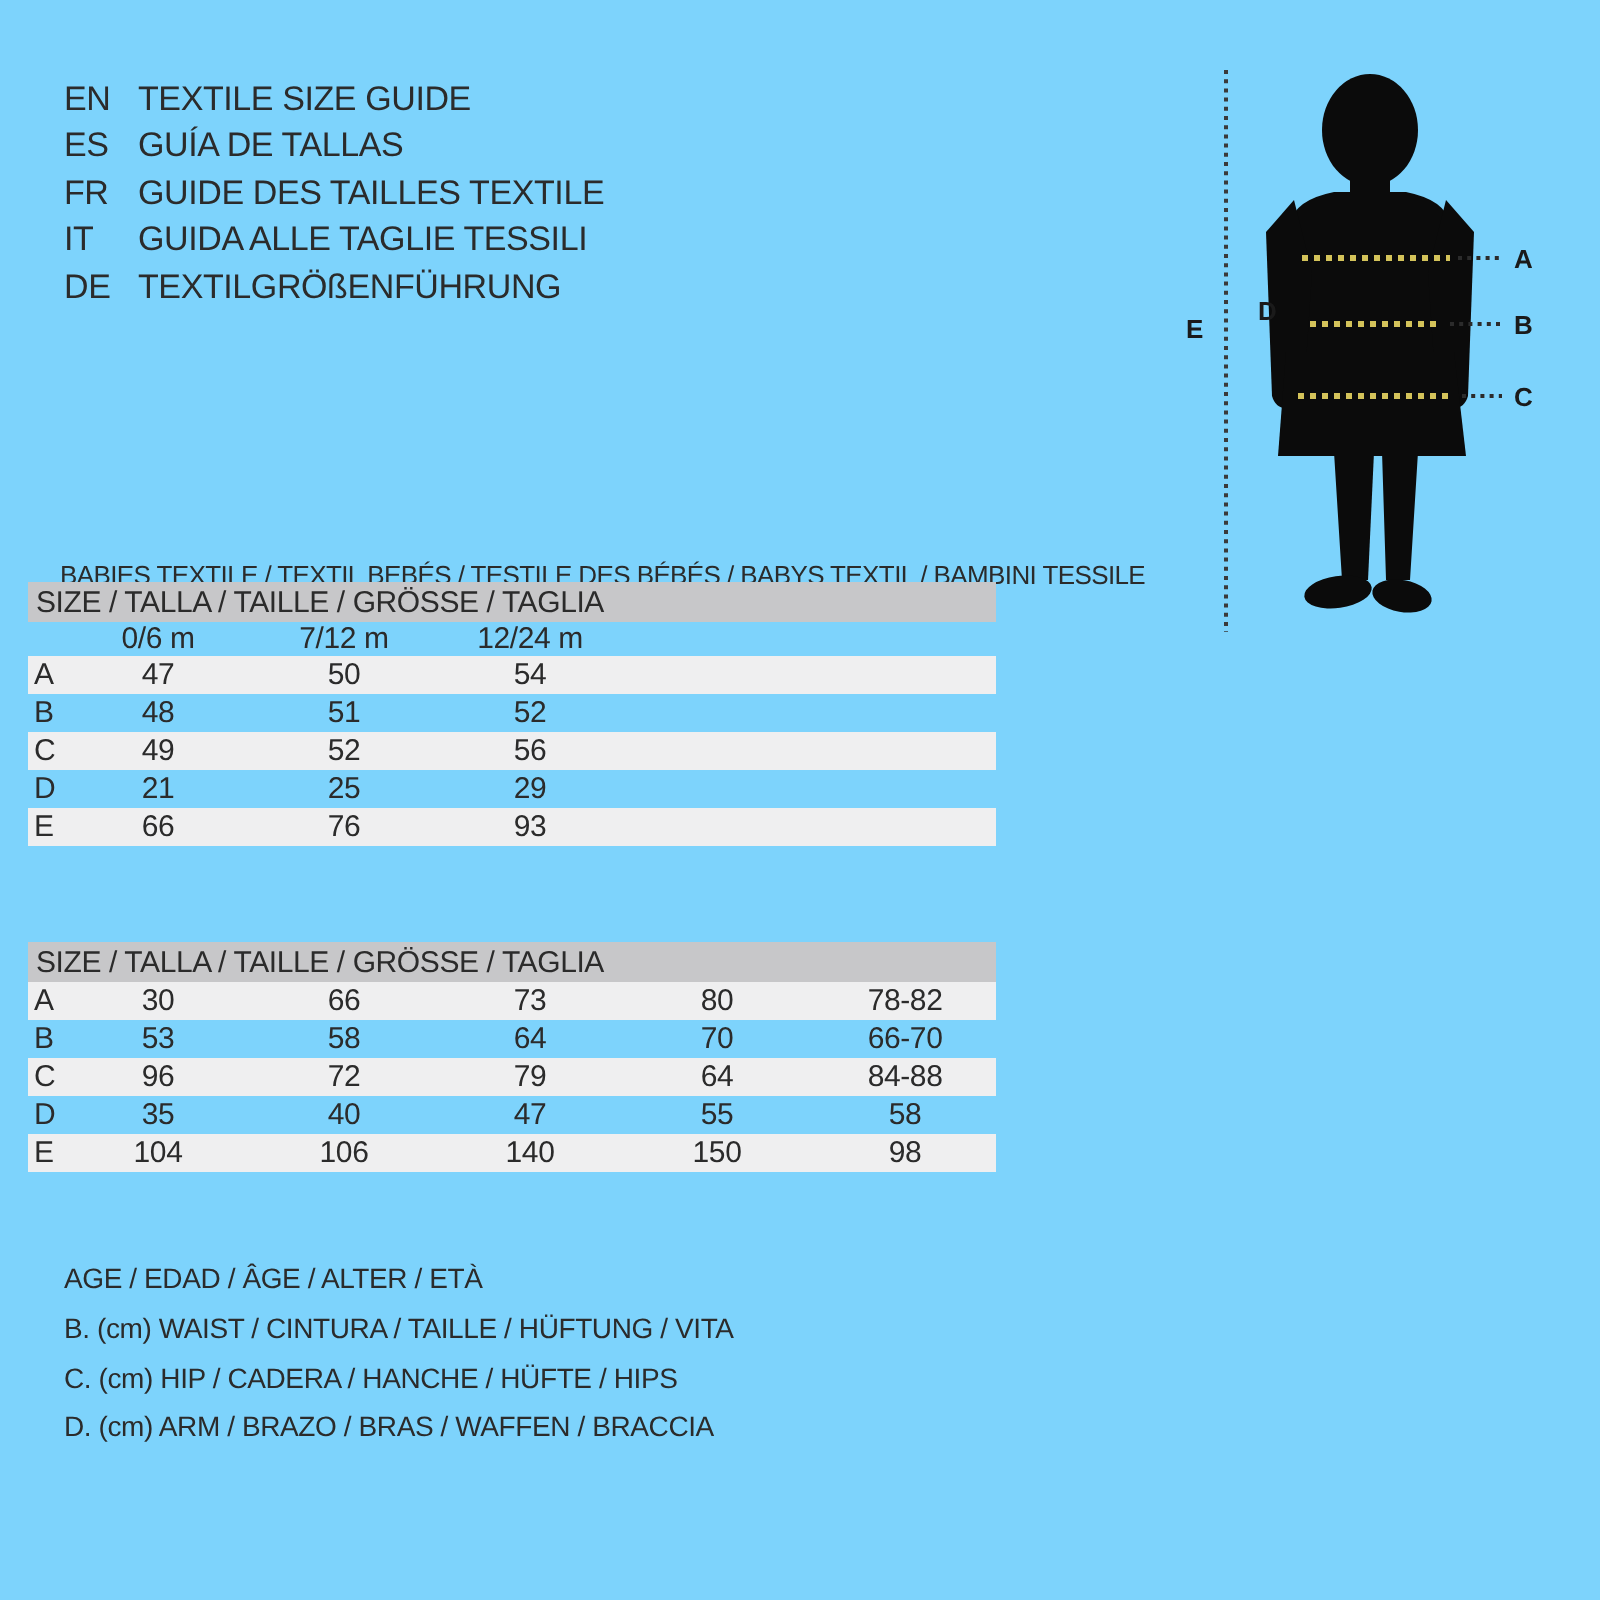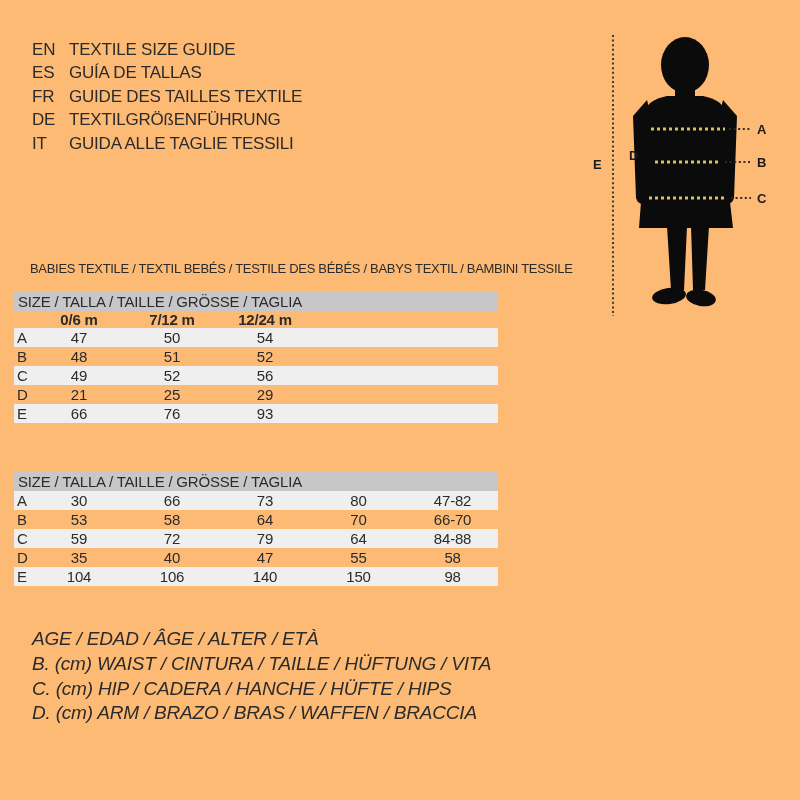--- a/index.html
+++ b/index.html
@@ -1,69 +1,69 @@
 <!DOCTYPE html>
 <html><head>
 <meta charset="utf-8">
 <style>
   html,body{margin:0;padding:0;background:#ffffff;}
   .page{
-    position:relative;width:800px;height:800px;background:#fdba74;overflow:hidden;
+    position:relative;width:800px;height:800px;background:#7dd3fc;overflow:hidden;
     font-family:"Liberation Sans",sans-serif;color:#2b2b2b;
   }
   
   .lang-list{position:absolute;left:32px;top:38px;font-size:17px;line-height:23.4px;letter-spacing:-0.2px;}
   .lang-row{display:flex;}
   .lang-code{width:37px;flex:0 0 37px;}
   
   .figure{position:absolute;left:585px;top:28px;width:210px;height:295px;}
   .figure svg{display:block;}
   .figure text{font-family:"Liberation Sans",sans-serif;font-weight:bold;font-size:13px;fill:#1a1a1a;}
   
-  .sec-heading{position:absolute;left:30px;font-size:13px;letter-spacing:-0.3px;white-space:nowrap;}
+  .sec-heading{position:absolute;left:30px;font-size:13px;letter-spacing:-0.3px;white-space:nowrap;margin-top:19px;}
   .heading-babies{top:261px;}
   .heading-children{top:446px;}
   
   table.size-table{position:absolute;left:14px;width:484px;border-collapse:collapse;table-layout:fixed;
     font-size:15px;letter-spacing:-0.2px;}
   .table-babies{top:291px;}
   .table-children{top:471px;}
   table.size-table td{padding:0 0 0 3px;height:19px;text-align:center;vertical-align:middle;}
   table.size-table td.rl{text-align:left;}
   table.size-table td.sizebar{background:#c7c7c9;text-align:left;height:20px;padding-left:4px;}
-  table.size-table tr.colhead td{height:16px;font-weight:bold;}
+  table.size-table tr.colhead td{height:16px;}
   table.size-table tr.stripe td{background:#efeff0;}
   
-  .legend{position:absolute;left:32px;top:627px;font-size:19px;line-height:24.8px;letter-spacing:-0.2px;font-style:italic;}
+  .legend{position:absolute;left:32px;top:627px;font-size:14px;line-height:24.8px;letter-spacing:-0.2px;}
 </style>
 </head>
 <body>
 
 <div class="page">
 
   <div class="lang-list">
     <div class="lang-row">
       <span class="lang-code">EN</span>
       <span class="lang-title">TEXTILE SIZE GUIDE</span>
     </div>
     <div class="lang-row">
       <span class="lang-code">ES</span>
       <span class="lang-title">GUÍA DE TALLAS</span>
     </div>
     <div class="lang-row">
       <span class="lang-code">FR</span>
       <span class="lang-title">GUIDE DES TAILLES TEXTILE</span>
     </div>
     <div class="lang-row">
+      <span class="lang-code">IT</span>
+      <span class="lang-title">GUIDA ALLE TAGLIE TESSILI</span>
+    </div>
+    <div class="lang-row">
       <span class="lang-code">DE</span>
       <span class="lang-title">TEXTILGRÖßENFÜHRUNG</span>
-    </div>
-    <div class="lang-row">
-      <span class="lang-code">IT</span>
-      <span class="lang-title">GUIDA ALLE TAGLIE TESSILI</span>
     </div>
   </div>
 
   <div class="figure">
     <svg width="210" height="295" viewBox="0 0 210 295">
 
       <line x1="28" y1="7" x2="28" y2="288" stroke="#3a3a3a" stroke-width="2" stroke-dasharray="2 2.6"></line>
 
       <line x1="61" y1="79" x2="61" y2="165" stroke="#3a3a3a" stroke-width="2" stroke-dasharray="2 2.6"></line>
 
@@ -176,33 +176,33 @@
     <tbody>
         <tr>
           <td colspan="6" class="sizebar">SIZE / TALLA / TAILLE / GRÖSSE / TAGLIA</td>
         </tr>
     <tr class="stripe">
       <td class="rl">A</td>
       <td>30</td>
       <td>66</td>
       <td>73</td>
       <td>80</td>
-      <td>47-82</td>
+      <td>78-82</td>
     </tr>
     <tr>
       <td class="rl">B</td>
       <td>53</td>
       <td>58</td>
       <td>64</td>
       <td>70</td>
       <td>66-70</td>
     </tr>
     <tr class="stripe">
       <td class="rl">C</td>
-      <td>59</td>
+      <td>96</td>
       <td>72</td>
       <td>79</td>
       <td>64</td>
       <td>84-88</td>
     </tr>
     <tr>
       <td class="rl">D</td>
       <td>35</td>
       <td>40</td>
       <td>47</td>

